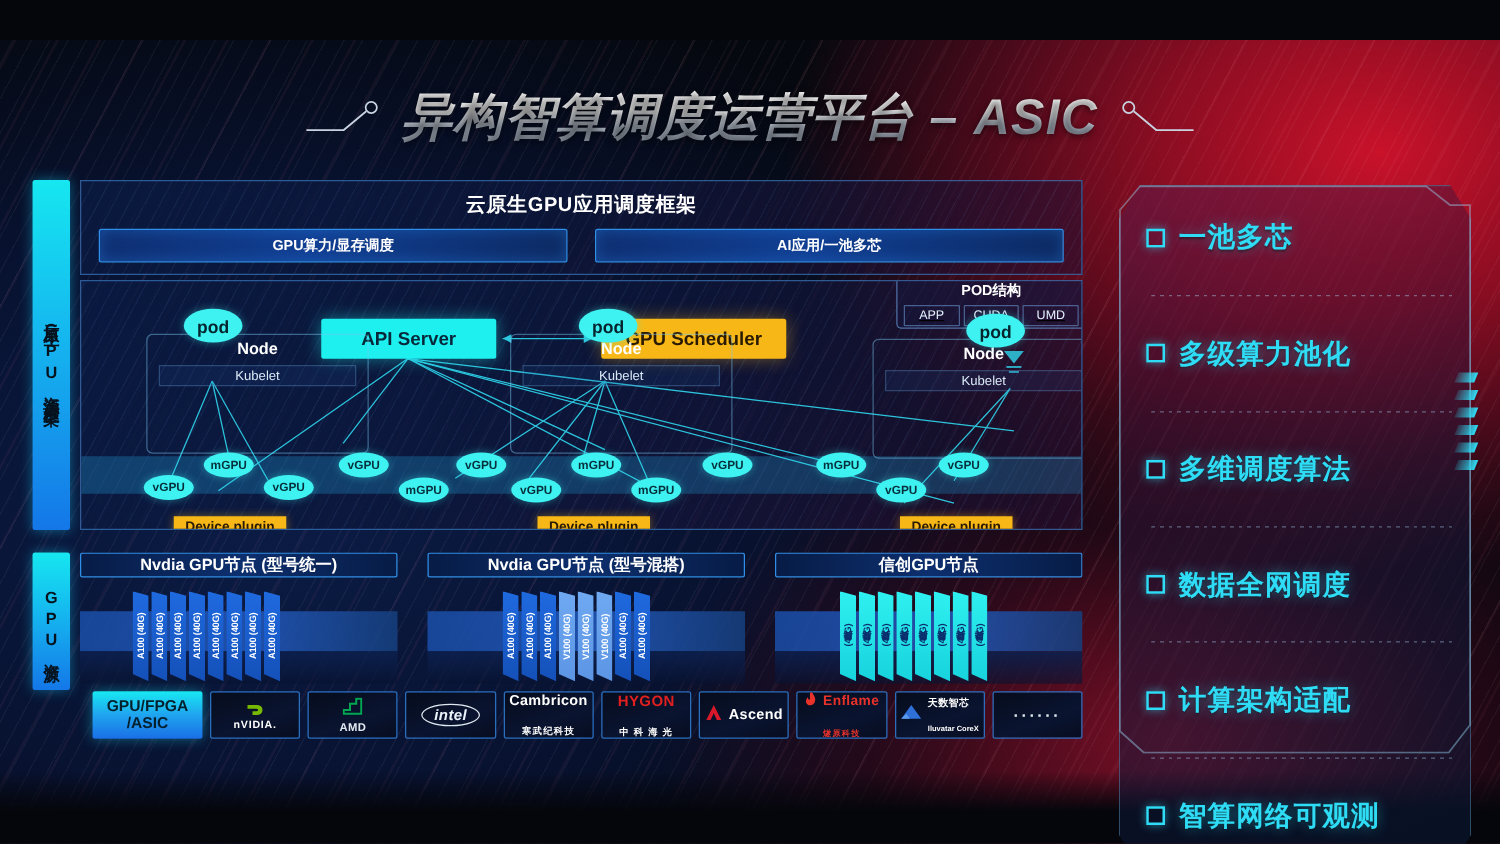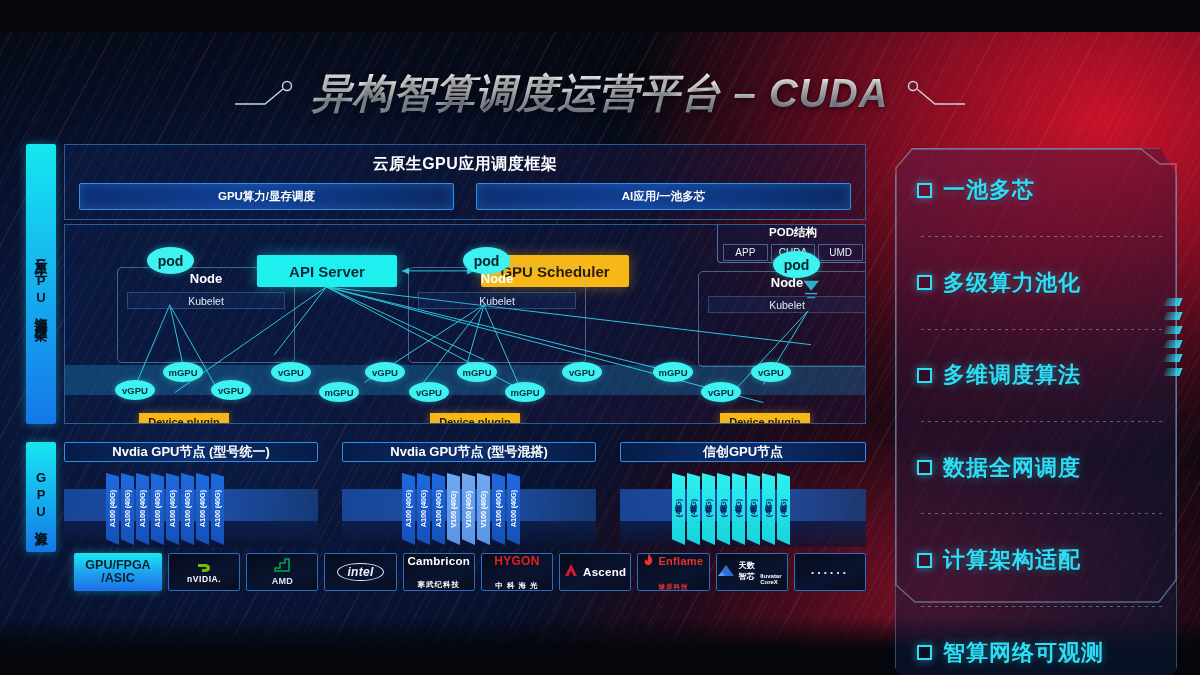--- a/index.html
+++ b/index.html
@@ -103,21 +103,21 @@
     background:#1ef0f0; color:#06283a; font-size:15px;
     box-shadow:0 0 14px rgba(30,240,240,0.45); }
   #gpu-sched { left:416px; top:30px; width:148px; height:32px;
     background:#f7b716; color:#2a1a02; font-size:15px;
     box-shadow:0 0 14px rgba(247,183,22,0.4); }
 
   #pod-struct { position:absolute; left:652px; top:-5px; width:152px; height:43px;
     border:1px solid rgba(130,190,255,0.55); border-radius:4px;
     background:rgba(16,26,70,0.35); }
   #pod-struct .ps-title { text-align:center; color:#fff; font-size:11.5px; font-weight:bold; padding-top:4px; }
-  #pod-struct .ps-cells { display:flex; gap:3px; padding:4px 5px 0; }
+  #pod-struct .ps-cells { display:flex; gap:3px; padding:4px 5px 0;text-decoration:underline; }
   #pod-struct .ps-cell { flex:1; border:1px solid rgba(130,190,255,0.45);
     color:#e6f2ff; font-size:10px; text-align:center; padding:2px 0; border-radius:1px; }
 
   .node-box { position:absolute; width:178px; height:96px;
     border:1px solid rgba(120,200,240,0.45); border-radius:5px; }
   .node-label { position:absolute; top:3px; left:0; right:0; text-align:center;
     color:#fff; font-size:13px; font-weight:bold; }
   .kubelet { position:absolute; top:24px; left:9px; right:9px; height:17px;
     border:1px solid rgba(120,180,230,0.28); background:rgba(30,70,140,0.18);
     color:#dbeaf7; font-size:10.5px; display:flex; align-items:center; justify-content:center; }
@@ -214,21 +214,21 @@
   <div class="bg-bot"></div>
 </div>
 
 <div id="title-area">
   <div class="deco">
     <svg width="62" height="34" viewBox="0 0 62 34">
       <path d="M0 28 L30 28 L48 13" stroke="#c9d4e2" stroke-width="1.4" fill="none"></path>
       <circle cx="52" cy="10" r="4.5" stroke="#c9d4e2" stroke-width="1.4" fill="none"></circle>
     </svg>
   </div>
-  <div class="title-text">异构智算调度运营平台 – CUDA</div>
+  <div class="title-text">异构智算调度运营平台 – ASIC</div>
   <div class="deco">
     <svg width="62" height="34" viewBox="0 0 62 34">
       <circle cx="10" cy="10" r="4.5" stroke="#c9d4e2" stroke-width="1.4" fill="none"></circle>
       <path d="M14 13 L32 28 L62 28" stroke="#c9d4e2" stroke-width="1.4" fill="none"></path>
     </svg>
   </div>
 </div>
 
 <div id="diagram">
 
@@ -494,21 +494,21 @@
     <span class="lg-sub" style="color:#e8322a;font-size:6.5px">燧原科技</span>
   </div>
   <div class="logocell">
     <div class="lg-row">
       <span>
         <svg width="18" height="13" viewBox="0 0 18 13">
             <path d="M9 1 L17 12 L1 12 Z" fill="#2e6fd8"></path>
             <path d="M1 12 L5 8 L8 12 Z" fill="#5a9bf0"></path>
           </svg>
       </span>
-      <span style="display:flex;flex-direction:row;align-items:flex-start">
+      <span style="display:flex;flex-direction:column;align-items:flex-start">
         <span class="lg-txt" style="font-size:8px">天数智芯</span>
         <span class="lg-sub" style="color:#fff;font-size:6px;letter-spacing:0">Iluvatar CoreX</span>
       </span>
     </div>
   </div>
   <div class="logocell">
     <span class="lg-txt" style="font-size:13px;letter-spacing:2px;color:#dfe7ef">······</span>
   </div>
 </div>
 

